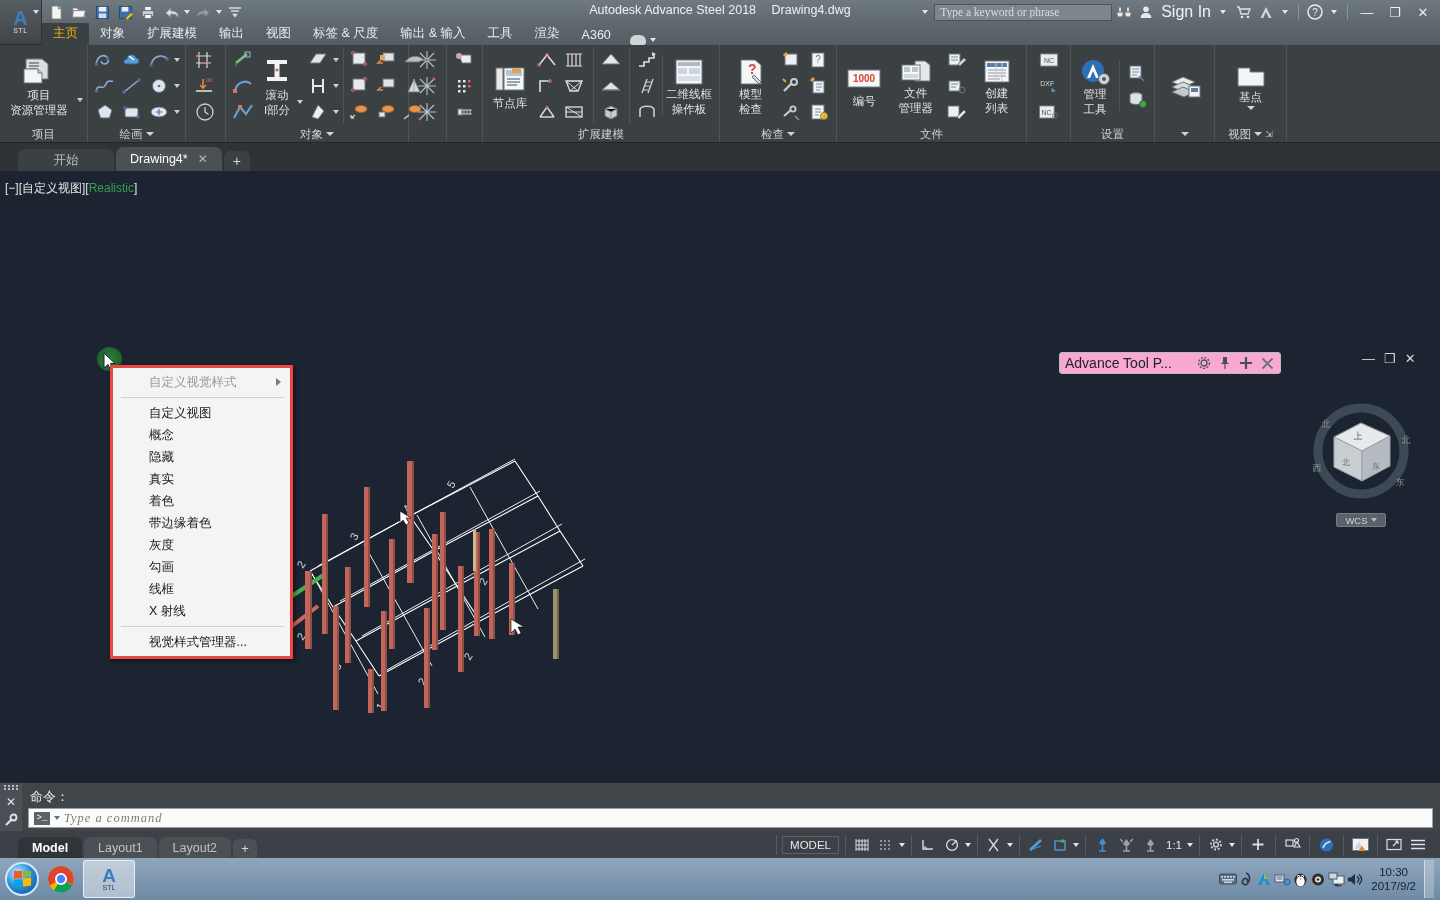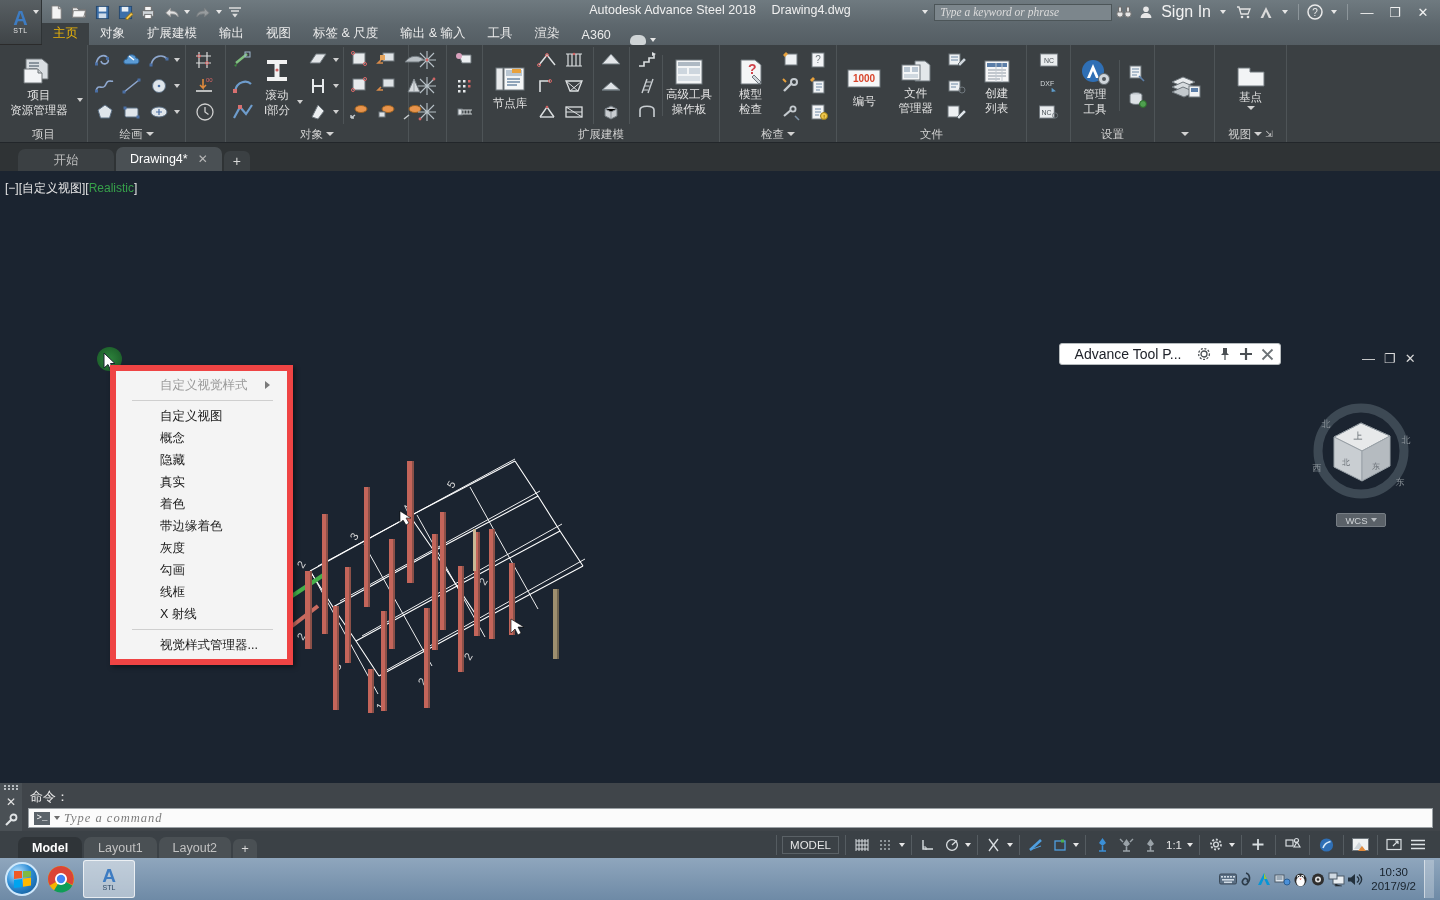--- a/index.html
+++ b/index.html
@@ -39,21 +39,21 @@
   }
   .title-text span { margin:14px 6px; }
 
   .tr-zone { position:absolute; right:0; top:0; height:24px; display:flex; align-items:center; gap:2px; padding-right:4px;}
   .searchbox {
     width:178px; height:17px; background:#7c868c; border:1px solid #4c5558;
     display:flex; align-items:center; padding-left:5px;
   }
   .searchbox input {
     background:transparent; border:none; outline:none; width:100%;
-    font-family:"Liberation Serif", serif; font-style:italic; font-size:11.5px; color:#e8e8e8;
+    font-family:"Liberation Serif", serif; font-size:11.5px; color:#e8e8e8;
   }
   .searchbox input::placeholder { color:#dcdcdc; opacity:1;}
   .signin { font-size:16px; color:#f2f2f2; padding:0 3px; cursor:pointer;}
   .tinycaret { border-left:3px solid transparent;border-right:3px solid transparent;border-top:4px solid #e6e6e6; }
   .winbtn { width:26px; height:22px; display:flex; align-items:center; justify-content:center; cursor:pointer; color:#f2f2f2; font-size:13px;}
   .vsep { width:1px; height:16px; background:#8d969b; margin:0 4px;}
 
   
   .menubar {
     position:absolute; top:24px; left:42px; width:1398px; height:21px;
@@ -115,37 +115,37 @@
   }
   .vplabel { position:absolute; left:5px; top:9px; font-size:12px; color:#e4e4e4; letter-spacing:0; }
   .vplabel .vs { color:#37a04a; }
   .cursor-dot { position:absolute; left:97px; top:176px; width:25px;height:24px;border-radius:50%;
     background:radial-gradient(circle,#2f8f3d 0%, #1f6a2c 70%, rgba(20,60,30,0) 100%); opacity:.9;}
   .arrow-cursor { position:absolute; left:103px; top:181px; width:14px; height:20px; }
 
   
   .ctxmenu {
     position:absolute; left:110px; top:194px; width:183px;
-    background:#f4f4f4; border:6px solid #ef4444;
-    box-shadow:2px 2px 5px rgba(0,0,0,.45); padding:3px 8px; z-index:40;
+    background:#f4f4f4; border:3px solid #ef4444;
+    box-shadow:2px 2px 5px rgba(0,0,0,.45); padding:3px 0; z-index:40;
   }
   .ctxitem {
     height:22px; display:flex; align-items:center; padding-left:36px; padding-right:10px;
     font-size:12.5px; color:#1a1a1a; cursor:pointer; position:relative;
   }
   .ctxitem.dim { color:#9a9a9a; }
   .ctxitem .sub { position:absolute; right:9px; width:0;height:0;
     border-top:4px solid transparent;border-bottom:4px solid transparent;border-left:5px solid #7a7a7a;}
   .ctxsep { height:1px; background:#cfcfcf; margin:4px 6px 4px 8px;}
 
   
   .palette {
-    position:absolute; left:1059px; top:172px; width:222px; height:22px;
-    background:#ffffff; border:1px solid #b6bbbd; border-radius:3px;
-    display:flex; align-items:center; padding:0 5px; gap:5px; z-index:20;text-align:center;
+    position:absolute; left:1059px; top:181px; width:222px; height:22px;
+    background:#f9a8d4; border:1px solid #b6bbbd; border-radius:3px;
+    display:flex; align-items:center; padding:0 5px; gap:5px; z-index:20;
   }
   .palette .ptitle { font-size:14px; color:#20232b; font-family:"Liberation Sans",sans-serif; flex:1; white-space:nowrap;}
   .pal-icn { width:16px;height:16px; display:flex;align-items:center;justify-content:center; cursor:pointer;}
   .pal-wins { position:absolute; left:1362px; top:180px; display:flex; gap:9px; align-items:center; color:#d9d9d9; font-size:13px; z-index:20;}
 
   
   .viewcube { position:absolute; left:1296px; top:232px; width:130px; height:100px; }
   .wcs { position:absolute; left:1336px; top:342px; width:50px;height:14px;
          background:#5a6168; border:1px solid #767d84; border-radius:2px;
          display:flex;align-items:center;justify-content:center;gap:3px;
@@ -754,21 +754,21 @@
         <div class="bigbtn" style="width:62px;border-left:1px solid #4e5457;">
           <div class="ico">
             <svg width="32" height="28" viewBox="0 0 32 28">
               <rect x="3" y="2" width="26" height="24" fill="#f3f5f6" stroke="#6f777d"></rect>
               <rect x="5" y="4" width="22" height="4" fill="#aeb9c3"></rect>
               <rect x="5" y="10" width="9" height="6" fill="#cdd6de"></rect>
               <rect x="16" y="10" width="11" height="6" fill="#cdd6de"></rect>
               <rect x="5" y="18" width="22" height="5" fill="#d7dee4"></rect>
             </svg>
           </div>
-          <div class="lbl">高级工具</div>
+          <div class="lbl">二维线框</div>
           <div class="lbl">操作板</div>
         </div>
       </div>
       <div class="panel-title">
         <span>扩展建模</span>
       </div>
     </div>
 
     <div class="panel" style="width:117px">
       <div class="panel-body">

